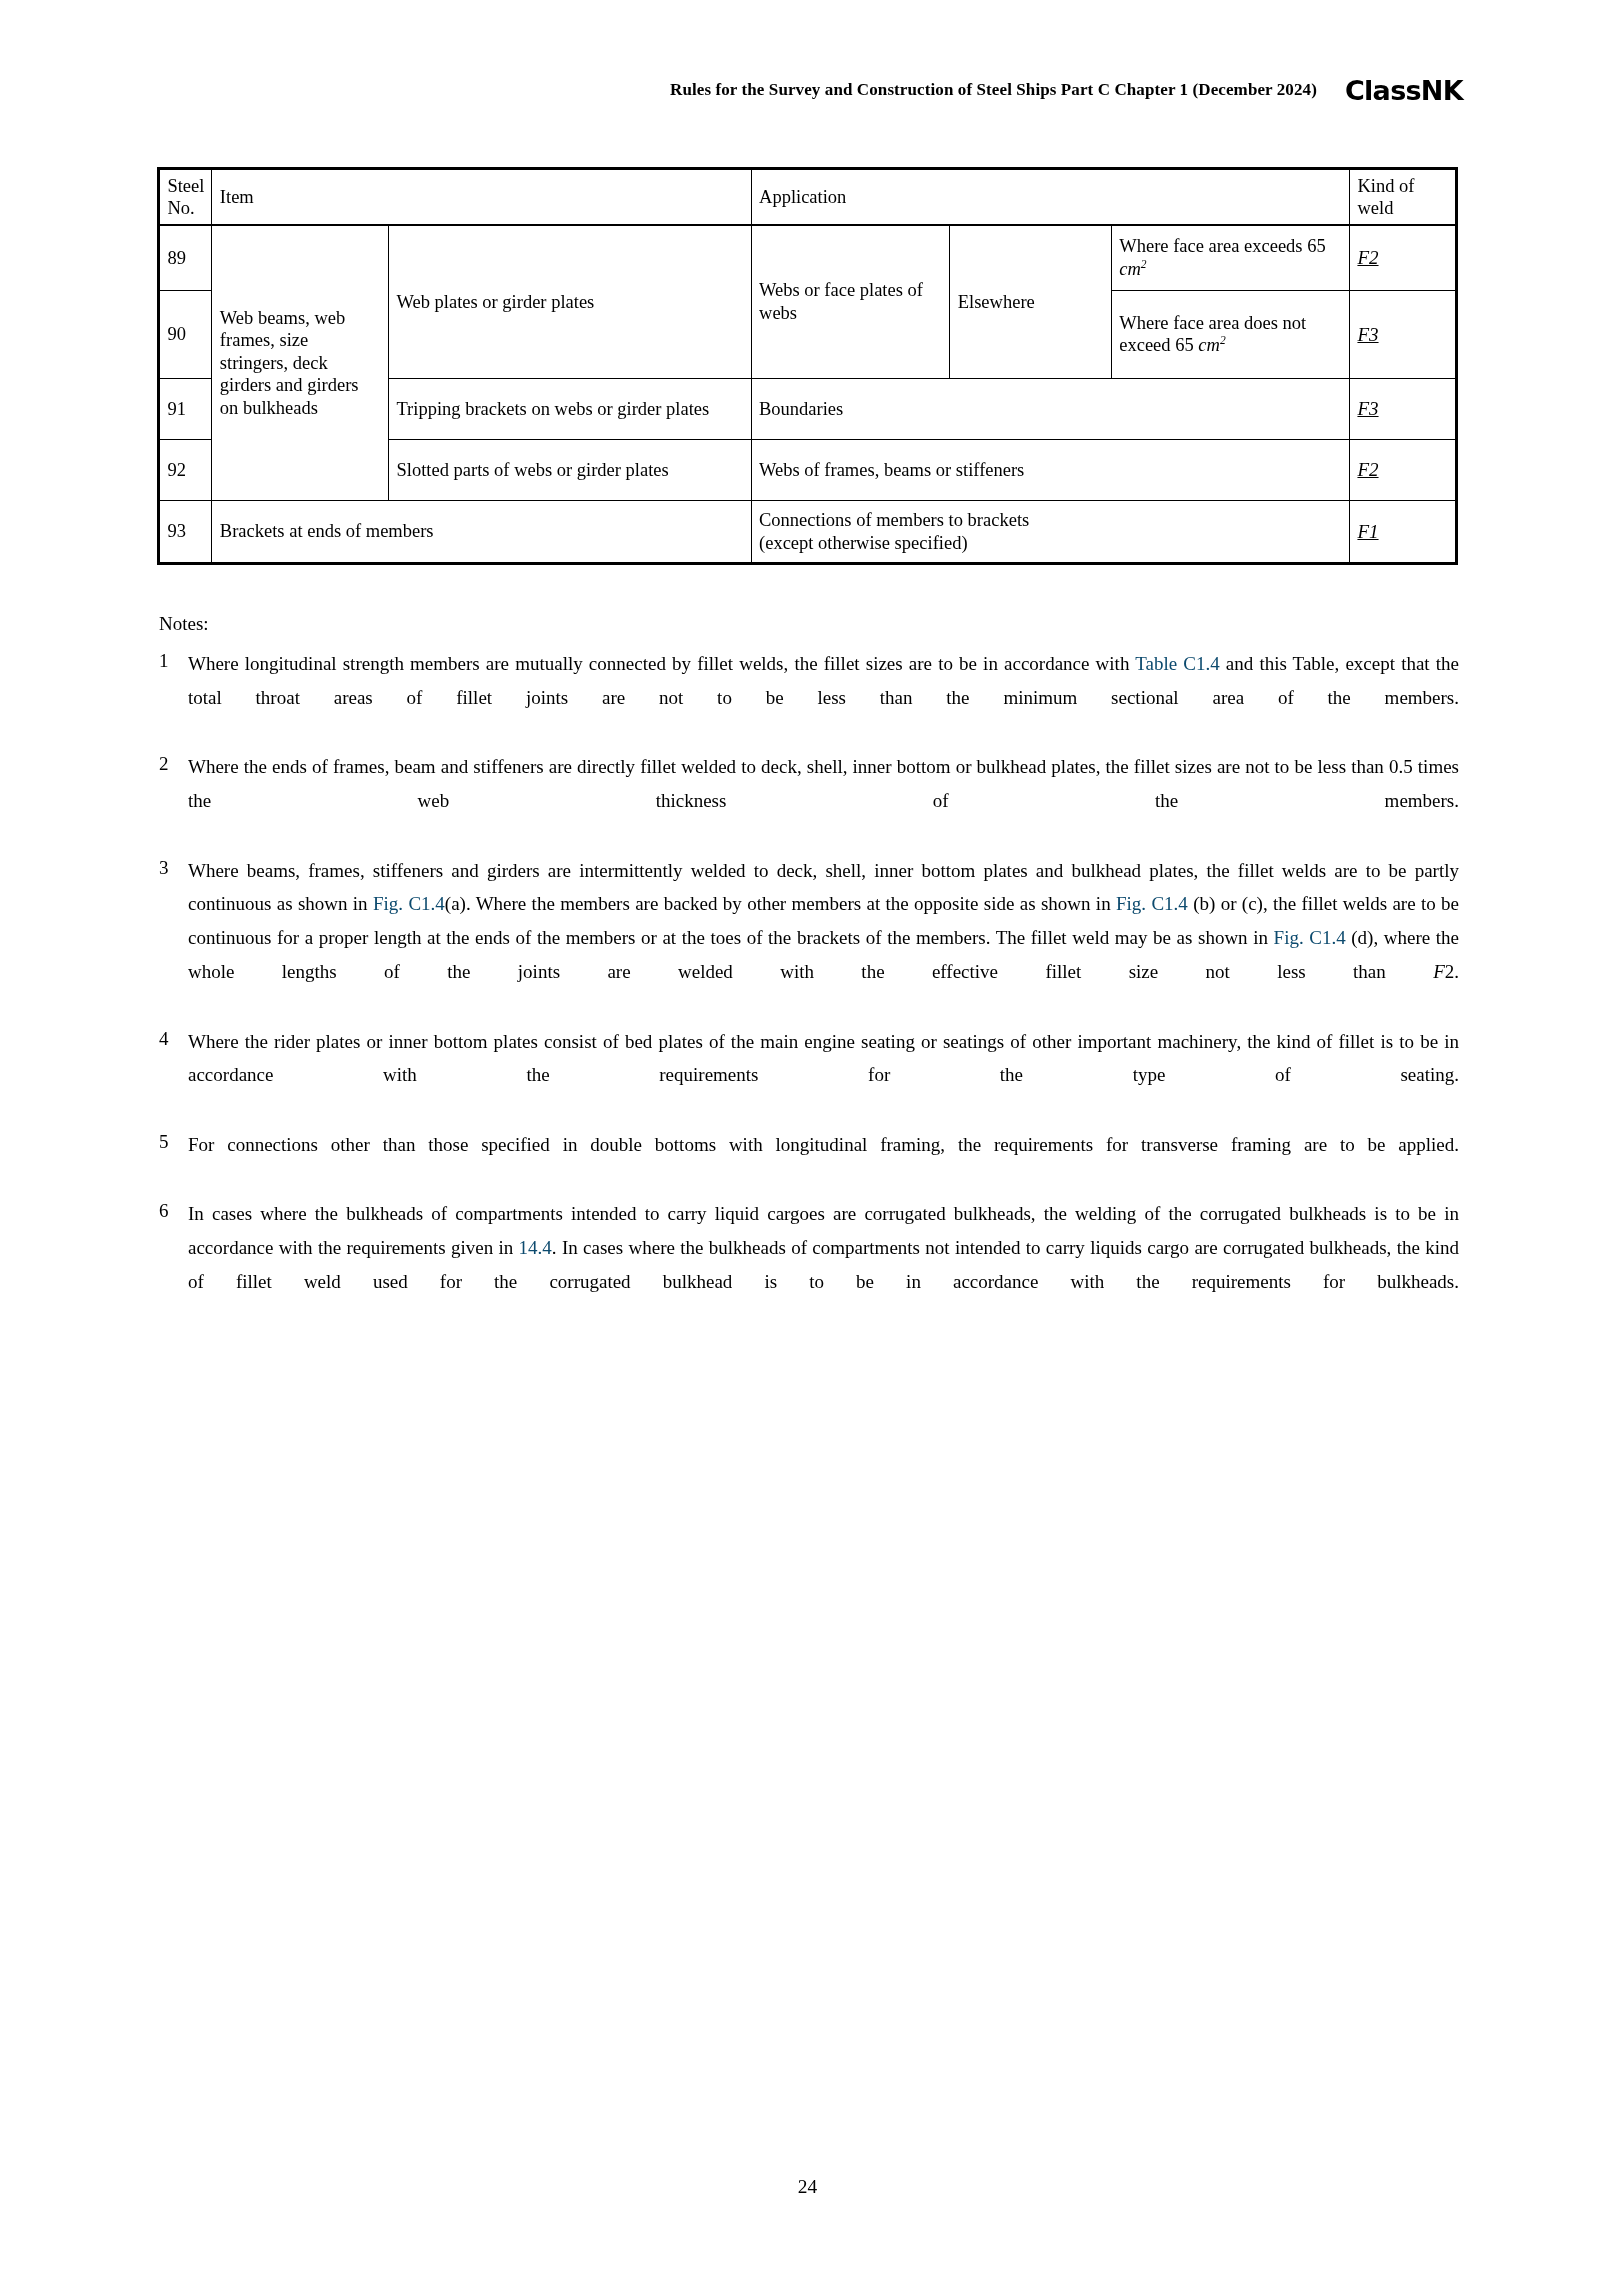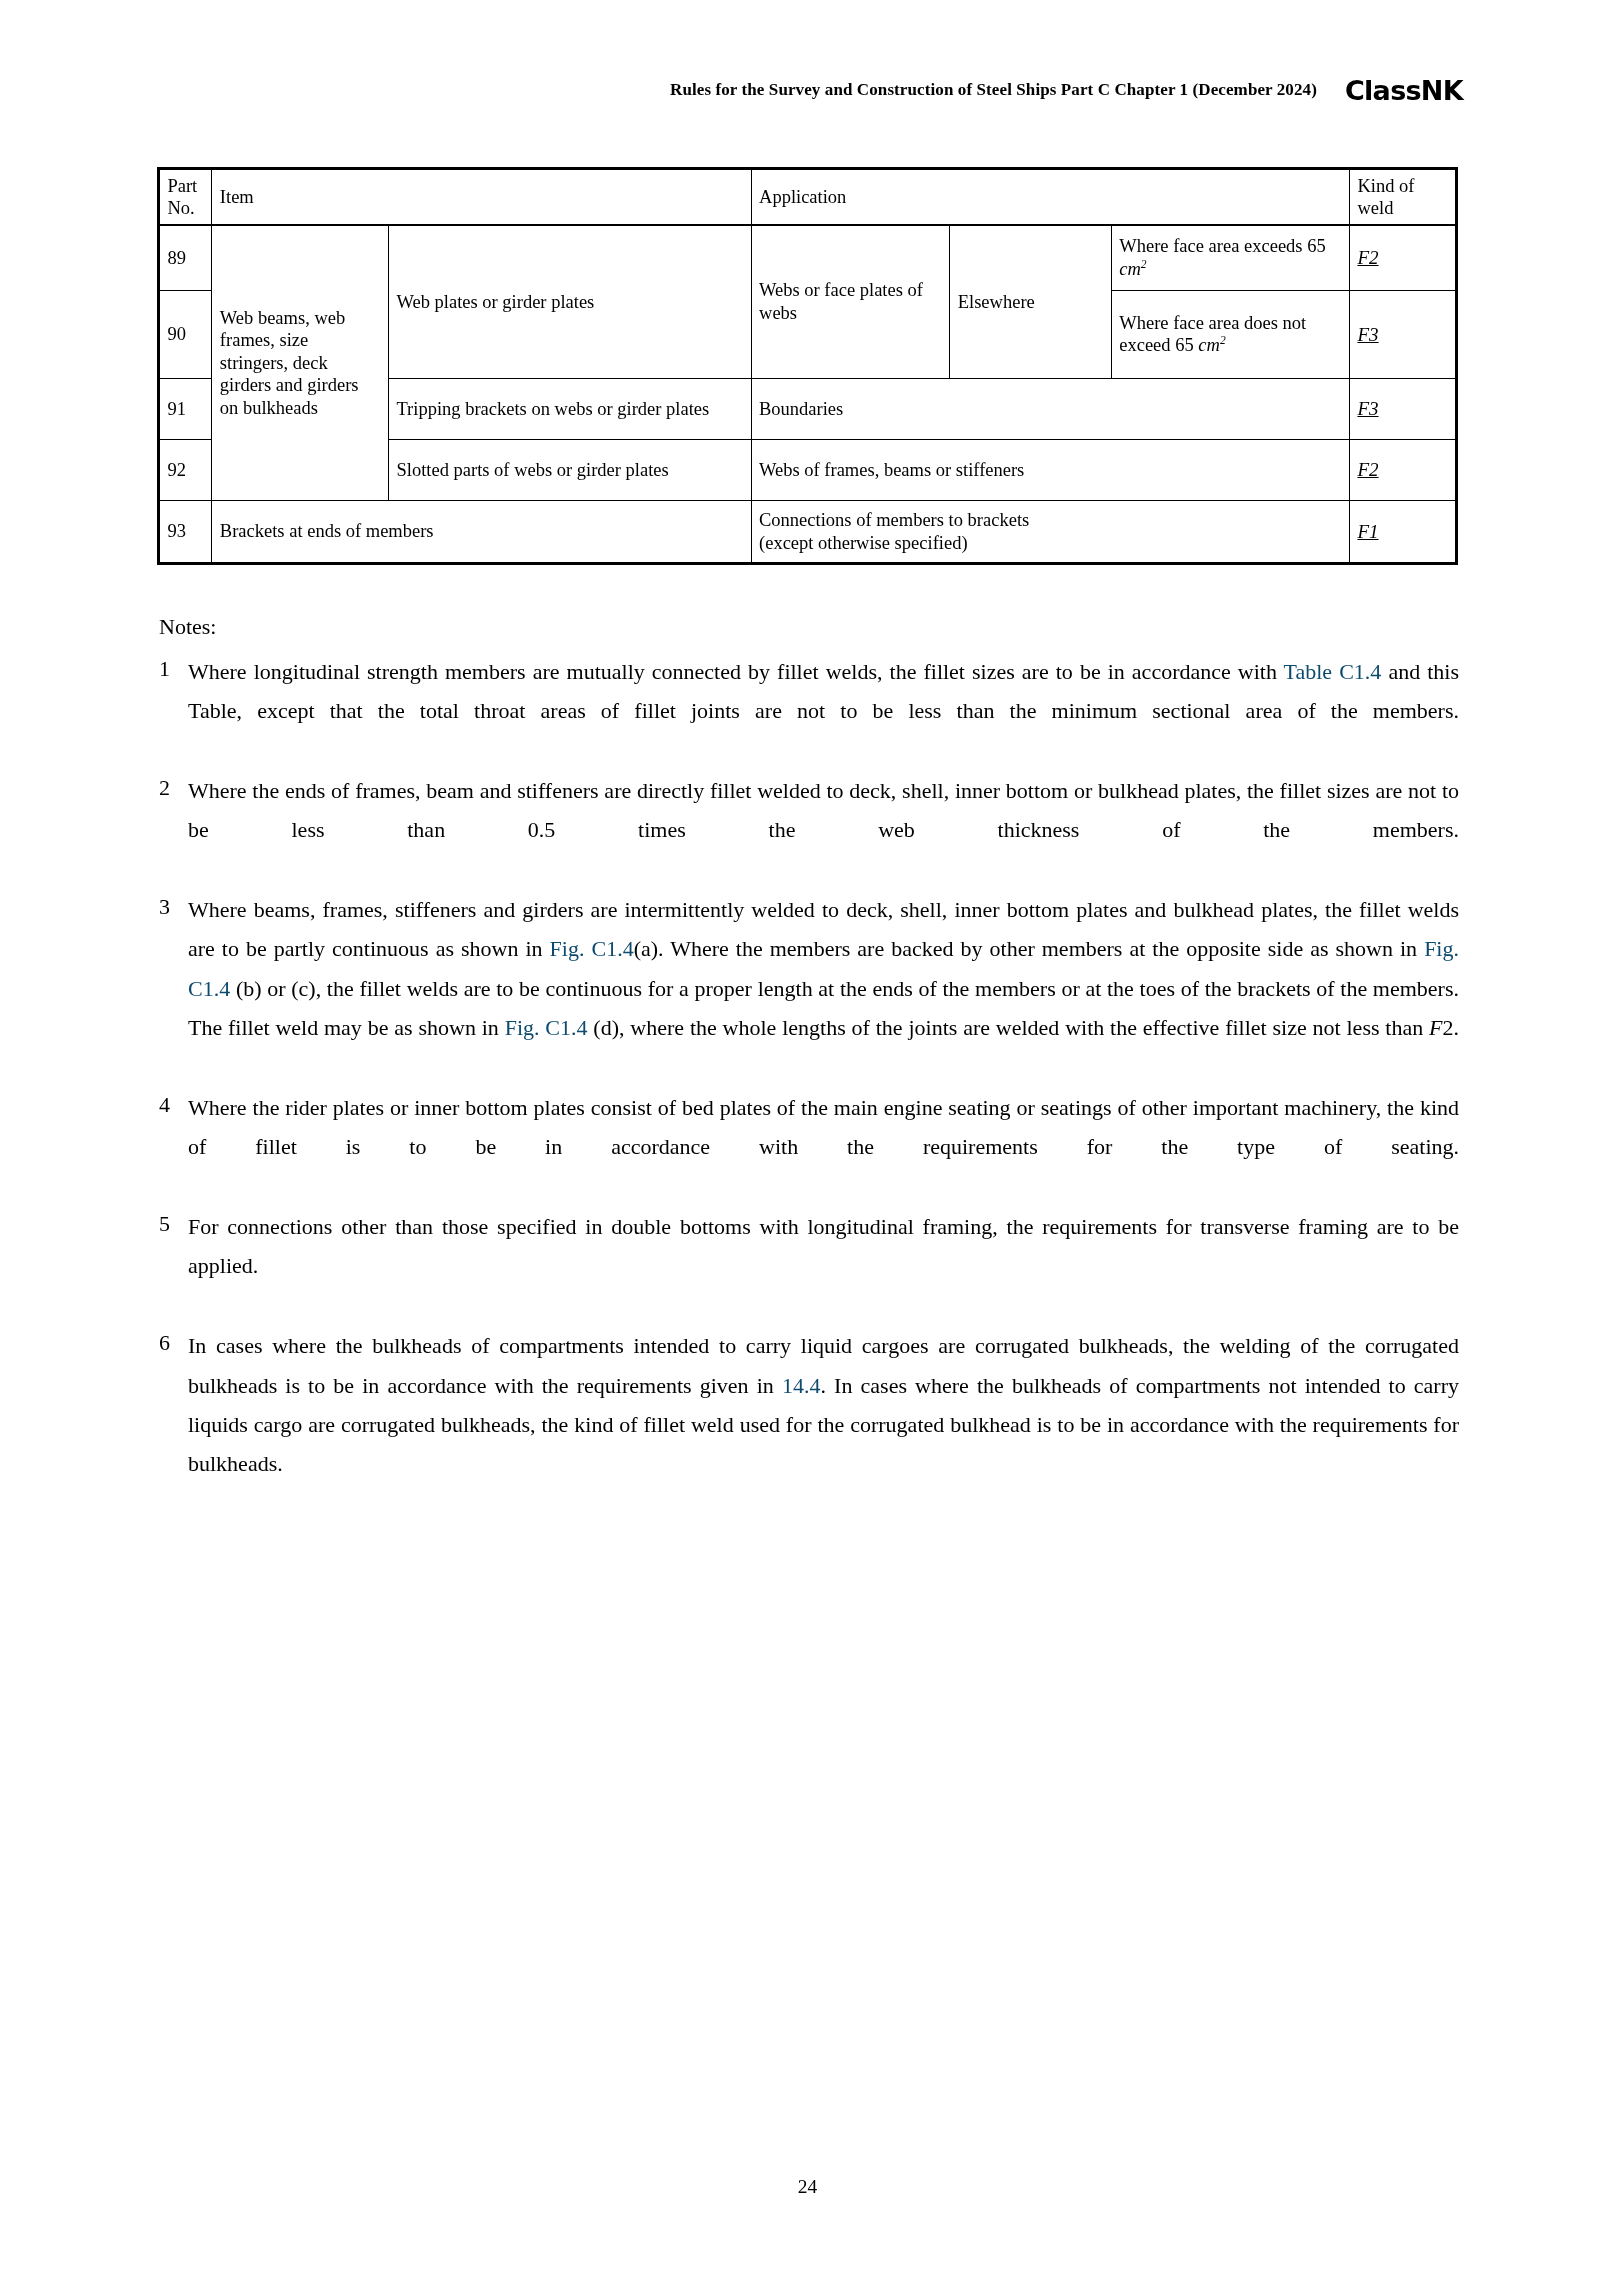--- a/index.html
+++ b/index.html
@@ -91,21 +91,21 @@
   .row-91 td { height: 51px; }
   .row-92 td { height: 51px; }
   .row-93 td { height: 52px; }
 
   
   .notes {
     position: absolute;
     left: 159px;
     top: 610px;
     width: 1300px;
-    font-size: 22px;
+    font-size: 19px;
     line-height: 1.52;
   }
   .notes-label {
     margin-bottom: 8.3px;
   }
   .note {
     display: flex;
     align-items: flex-start;
     margin-bottom: 1.8px;
   }
@@ -156,21 +156,21 @@
     <col class="col-item-b">
     <col class="col-app-a">
     <col class="col-app-b">
     <col class="col-app-c">
     <col class="col-kind">
   </colgroup>
   <tbody>
 
     <tr class="row-h">
       <th class="tb-top tb-left hdr-sep c-lineno" rowspan="1">
-        <div>Part</div>
+        <div>Steel</div>
         <div>No.</div>
       </th>
       <th class="tb-top hdr-sep c-center" colspan="2">Item</th>
       <th class="tb-top hdr-sep c-center" colspan="3">Application</th>
       <th class="tb-top tb-right hdr-sep">
         <div>Kind of</div>
         <div>weld</div>
       </th>
     </tr>
 

